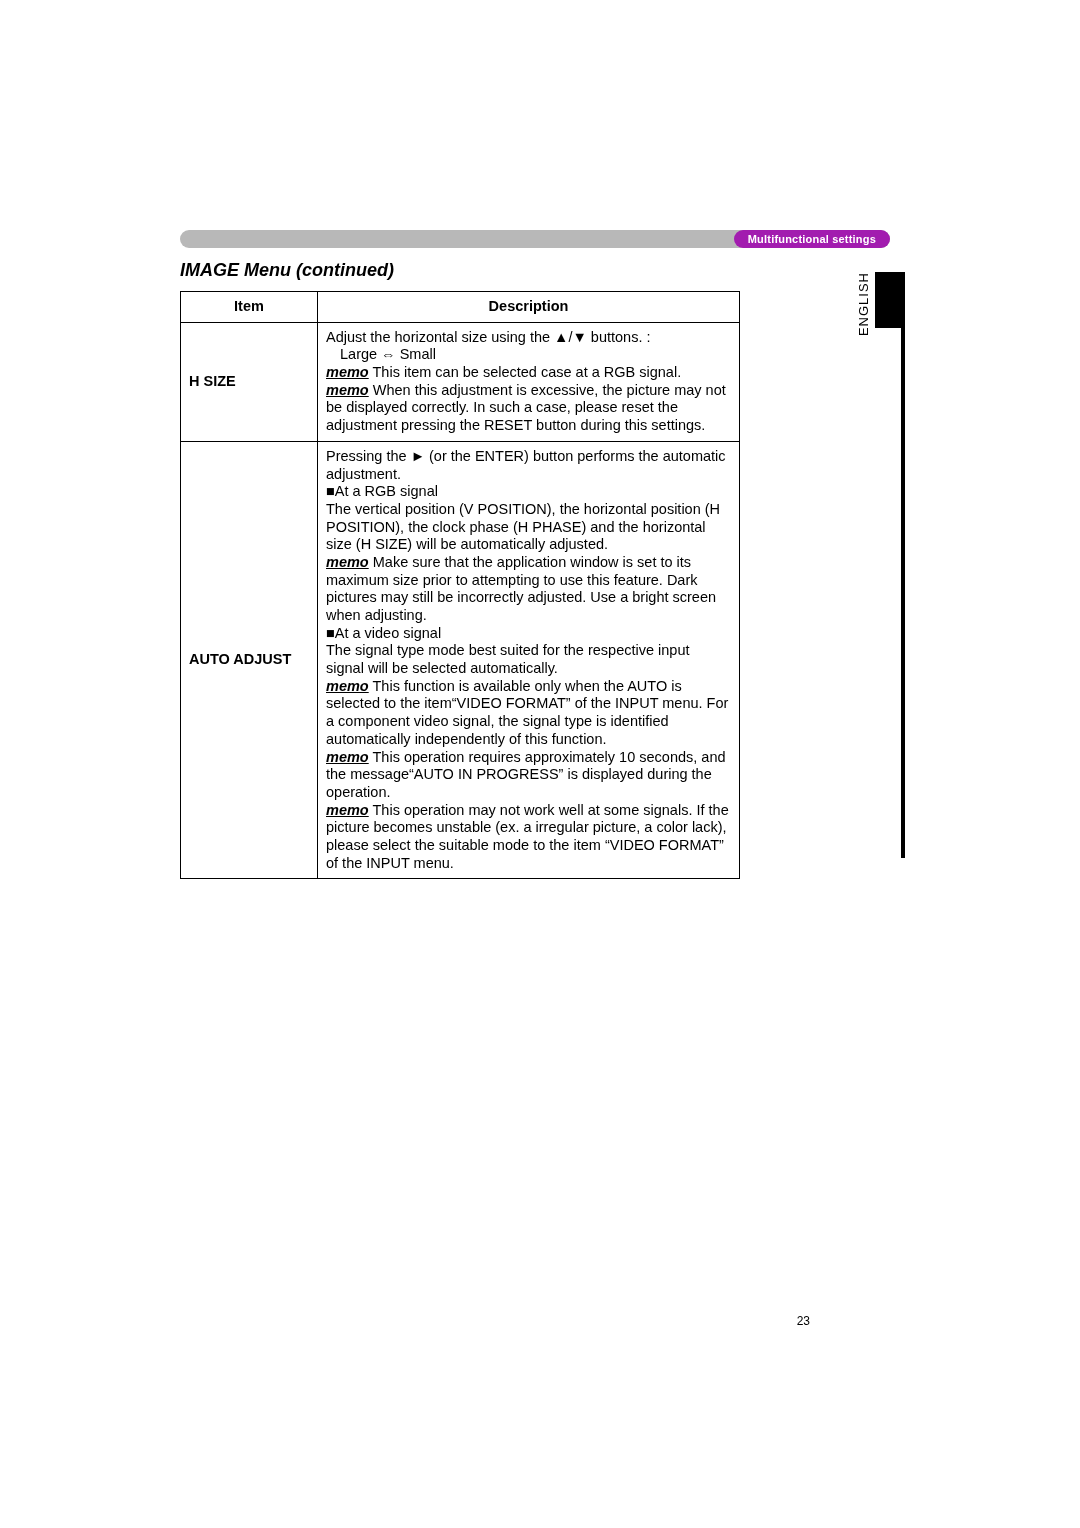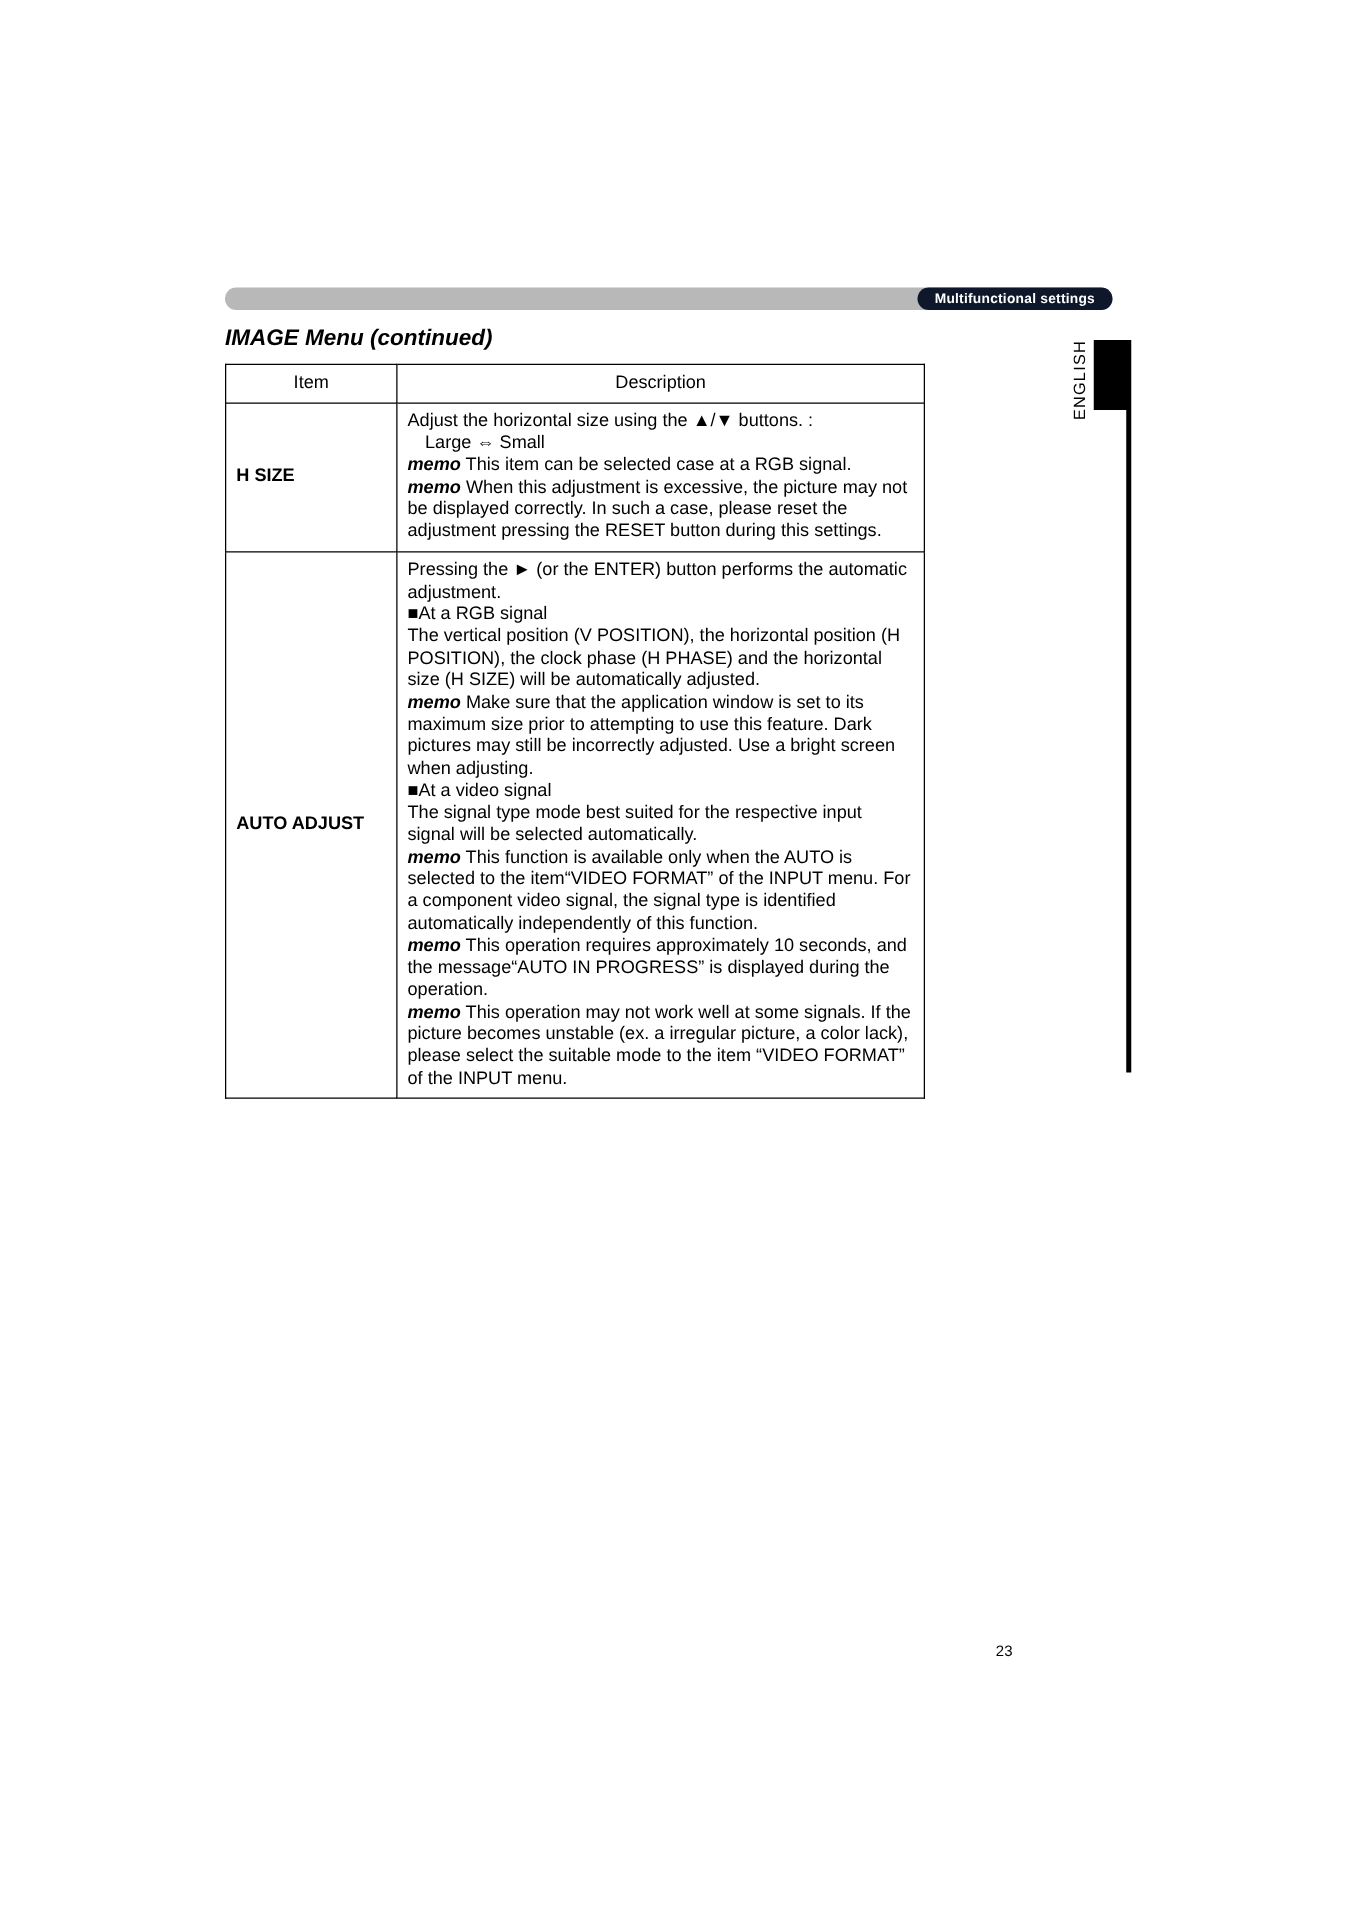--- a/index.html
+++ b/index.html
@@ -26,21 +26,21 @@
     height: 18px;
     border-radius: 9px;
     width: 100%;
   }
   .pill {
     position: absolute;
     right: 0;
     top: 0;
     height: 18px;
     line-height: 18px;
-    background: #0f172a;
+    background: #a21caf;
     border-radius: 9px;
     padding: 0 14px;
     font-size: 11px;
     font-weight: bold;
     color: #fff;
     letter-spacing: 0.2px;
   }
   .section-title {
     font-style: italic;
     font-weight: bold;
@@ -53,32 +53,33 @@
     font-size: 14.5px;
     line-height: 1.22;
   }
   table.menu th, table.menu td {
     border: 1.5px solid #000;
     padding: 6px 8px;
     vertical-align: top;
     text-align: left;
   }
   table.menu th {
-    font-weight: normal;
+    font-weight: bold;
     text-align: center;
   }
   .item-col {
     width: 120px;
     font-weight: bold;
     text-align: center;
     vertical-align: middle !important;
   }
   .memo {
     font-weight: bold;
     font-style: italic;
+    text-decoration: underline;
   }
   .indent { padding-left: 14px; display: inline-block; }
   .sq { font-family: Liberation Sans, sans-serif; text-align: center; }
   .side-tab {
     position: absolute;
     right: 175px;
     top: 272px;
     display: flex;
     flex-direction: row;
     align-items: flex-start;

